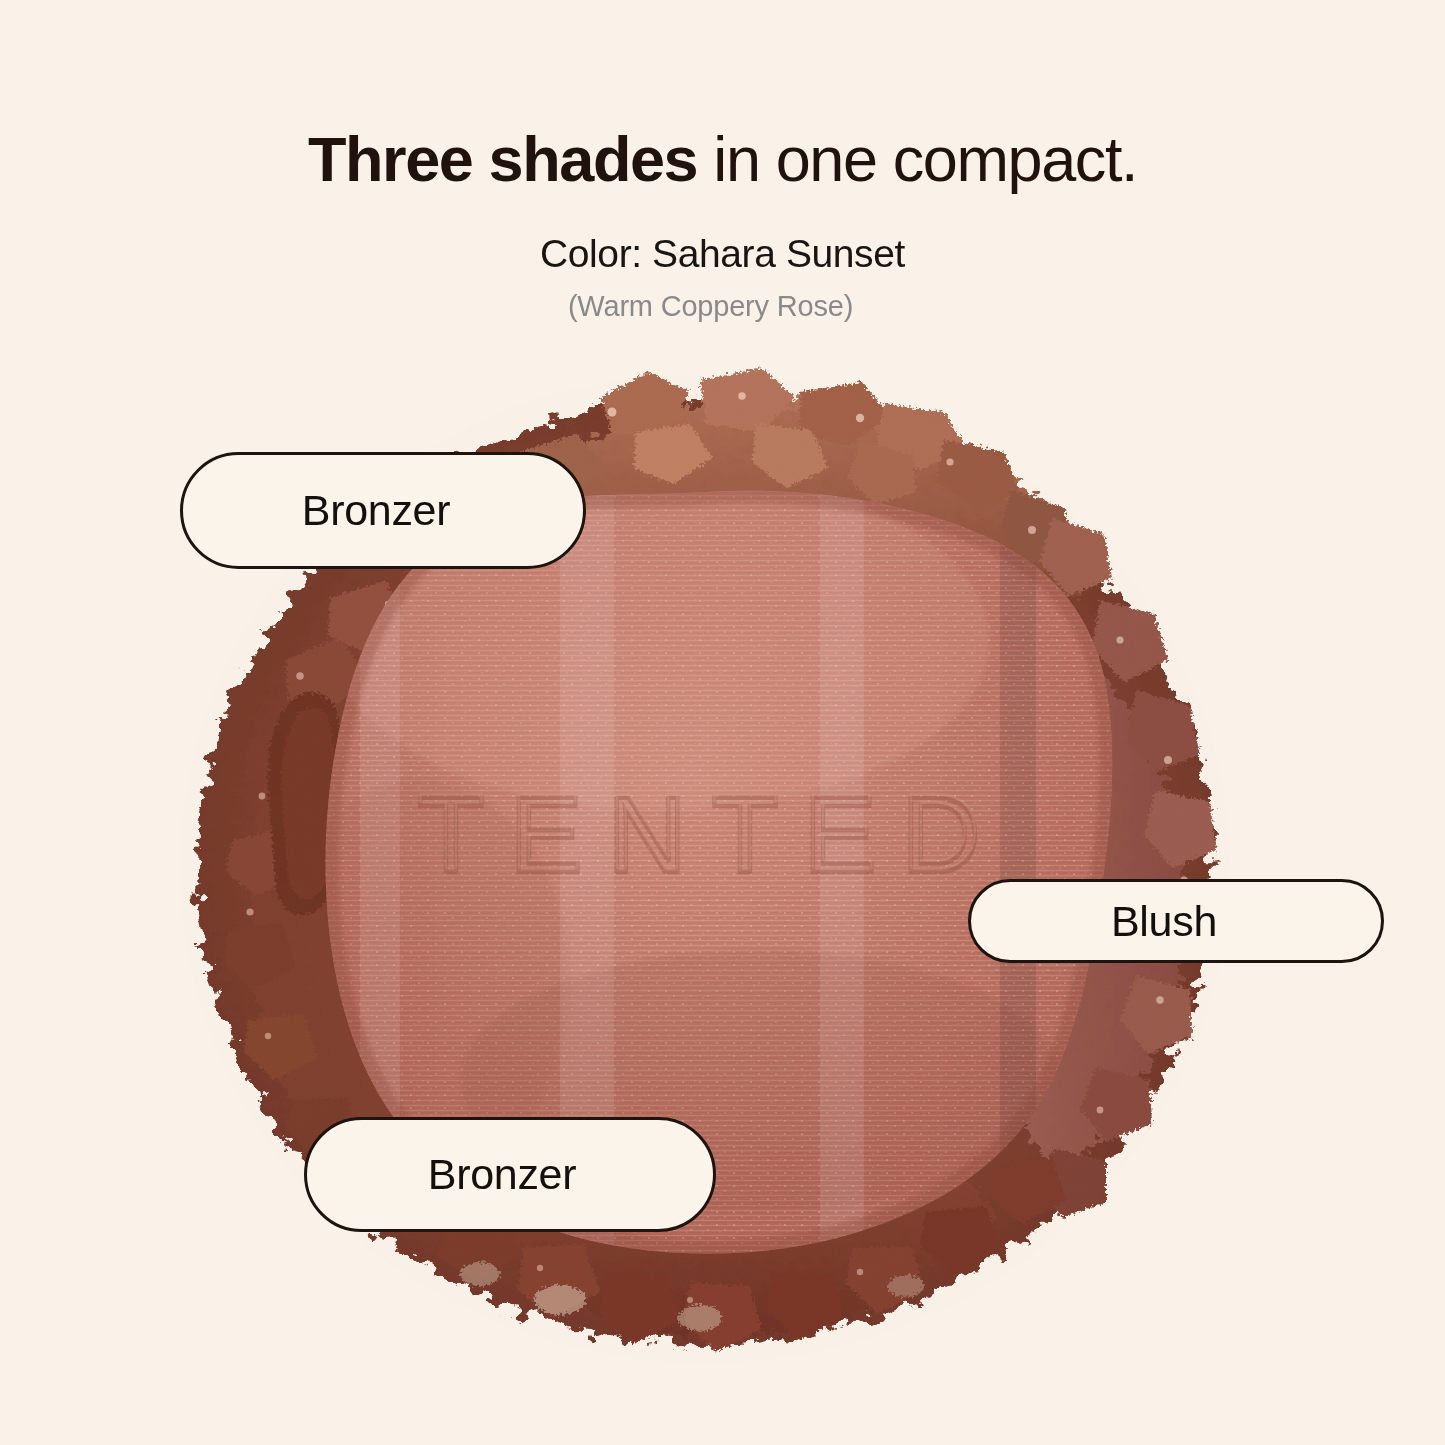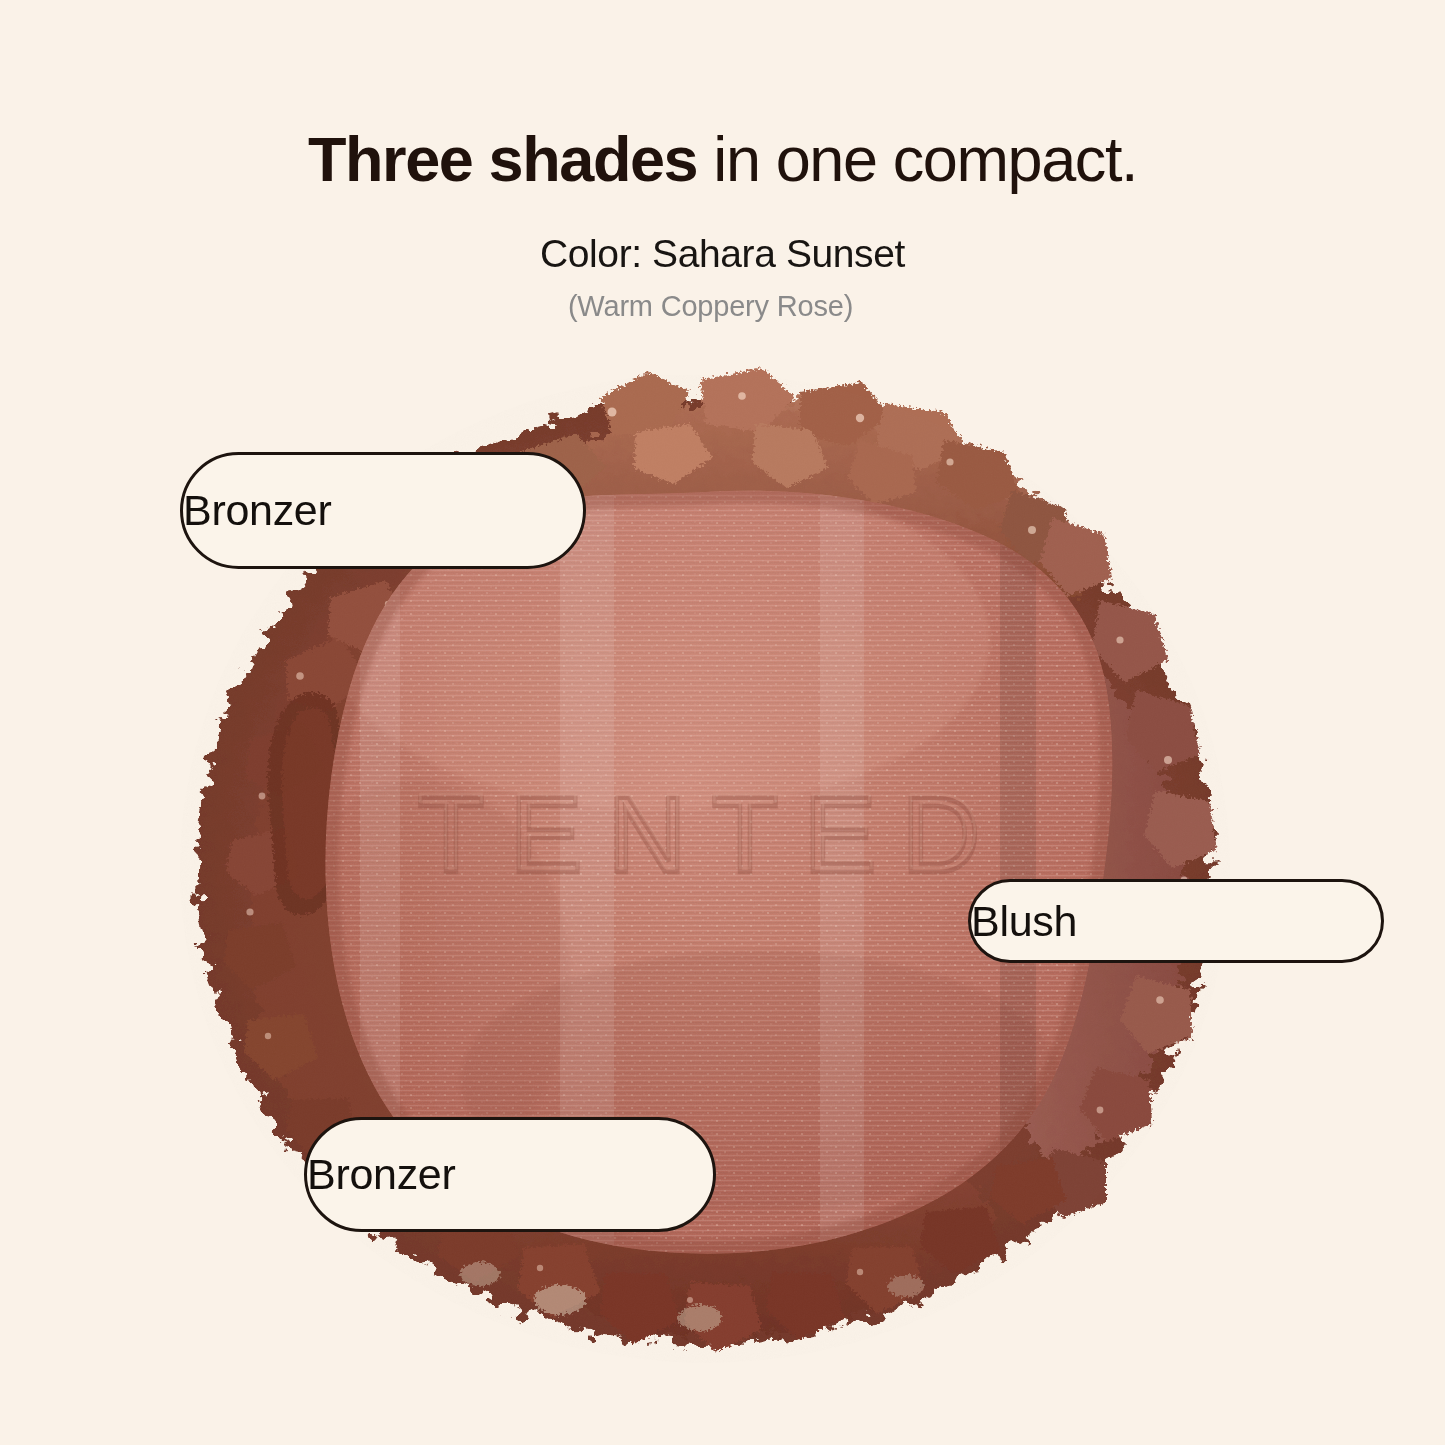--- a/index.html
+++ b/index.html
@@ -72,21 +72,21 @@
 
   
   .pill {
     position: absolute;
     box-sizing: border-box;
     background: #fbf4ea;
     border: 3px solid #1d140f;
     border-radius: 999px;
     display: flex;
     align-items: center;
-    justify-content: flex-start;
+    justify-content: center;
     color: #14100d;
     font-size: 43px;
     font-weight: 400;
     letter-spacing: -0.3px;
     white-space: nowrap;
     z-index: 40;
   }
   .pill-bronzer-top {
     left: 180px;  top: 452px;
     width: 406px; height: 117px;

